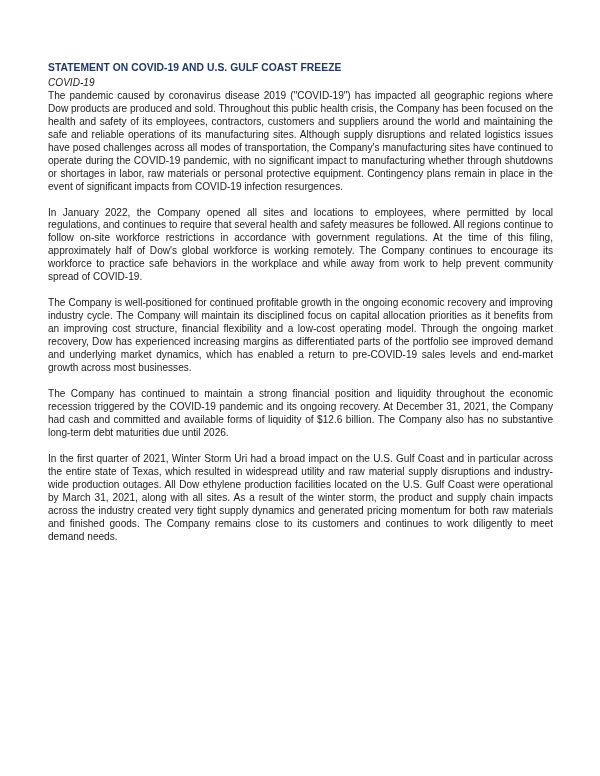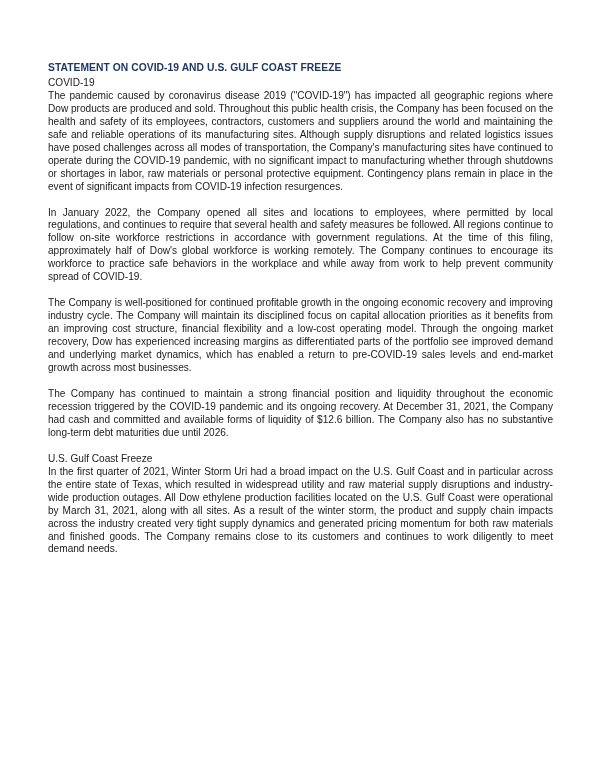--- a/index.html
+++ b/index.html
@@ -6,36 +6,35 @@
   body { width: 600px; height: 776px; position: relative; overflow: hidden; }
   .page {
     position: absolute; left: 48px; top: 41px; width: 505px;
     font-family: "Liberation Sans", sans-serif; color: #1a1a1a;
     font-size: 10.1px; line-height: 12.95px; margin-top: 21px;
   }
   .heading {
     font-weight: bold; color: #1f3864; font-size: 10.3px; margin: 0 0 2px 0;
     letter-spacing: 0.05px;
   }
-  .subhead { margin: 0; }
+  .subhead { font-style: italic; margin: 0; }
   p { margin: 0 0 13px 0; text-align: justify; }
   .page-number {
     position: absolute; top: 795px; left: 0; width: 600px; text-align: center;
     font-family: "Liberation Sans", sans-serif; font-size: 12px; color: #1a1a1a;
   }
 </style>
 </head>
 <body>
 
 <div class="page">
   <div class="heading">STATEMENT ON COVID-19 AND U.S. GULF COAST FREEZE</div>
 
   <div class="subhead">COVID-19</div>
   <p>The pandemic caused by coronavirus disease 2019 ("COVID-19") has impacted all geographic regions where Dow products are produced and sold. Throughout this public health crisis, the Company has been focused on the health and safety of its employees, contractors, customers and suppliers around the world and maintaining the safe and reliable operations of its manufacturing sites. Although supply disruptions and related logistics issues have posed challenges across all modes of transportation, the Company's manufacturing sites have continued to operate during the COVID-19 pandemic, with no significant impact to manufacturing whether through shutdowns or shortages in labor, raw materials or personal protective equipment. Contingency plans remain in place in the event of significant impacts from COVID-19 infection resurgences.</p>
   <p>In January 2022, the Company opened all sites and locations to employees, where permitted by local regulations, and continues to require that several health and safety measures be followed. All regions continue to follow on-site workforce restrictions in accordance with government regulations. At the time of this filing, approximately half of Dow's global workforce is working remotely. The Company continues to encourage its workforce to practice safe behaviors in the workplace and while away from work to help prevent community spread of COVID-19.</p>
   <p>The Company is well-positioned for continued profitable growth in the ongoing economic recovery and improving industry cycle. The Company will maintain its disciplined focus on capital allocation priorities as it benefits from an improving cost structure, financial flexibility and a low-cost operating model. Through the ongoing market recovery, Dow has experienced increasing margins as differentiated parts of the portfolio see improved demand and underlying market dynamics, which has enabled a return to pre-COVID-19 sales levels and end-market growth across most businesses.</p>
   <p>The Company has continued to maintain a strong financial position and liquidity throughout the economic recession triggered by the COVID-19 pandemic and its ongoing recovery. At December 31, 2021, the Company had cash and committed and available forms of liquidity of $12.6 billion. The Company also has no substantive long-term debt maturities due until 2026.</p>
 
-  <div class="subhead">U.S. Gulf Coast Freeze</div>
   <p>In the first quarter of 2021, Winter Storm Uri had a broad impact on the U.S. Gulf Coast and in particular across the entire state of Texas, which resulted in widespread utility and raw material supply disruptions and industry-wide production outages. All Dow ethylene production facilities located on the U.S. Gulf Coast were operational by March 31, 2021, along with all sites. As a result of the winter storm, the product and supply chain impacts across the industry created very tight supply dynamics and generated pricing momentum for both raw materials and finished goods. The Company remains close to its customers and continues to work diligently to meet demand needs.</p>
 </div>
 
 <div class="page-number">30</div>
 
 </body></html>

